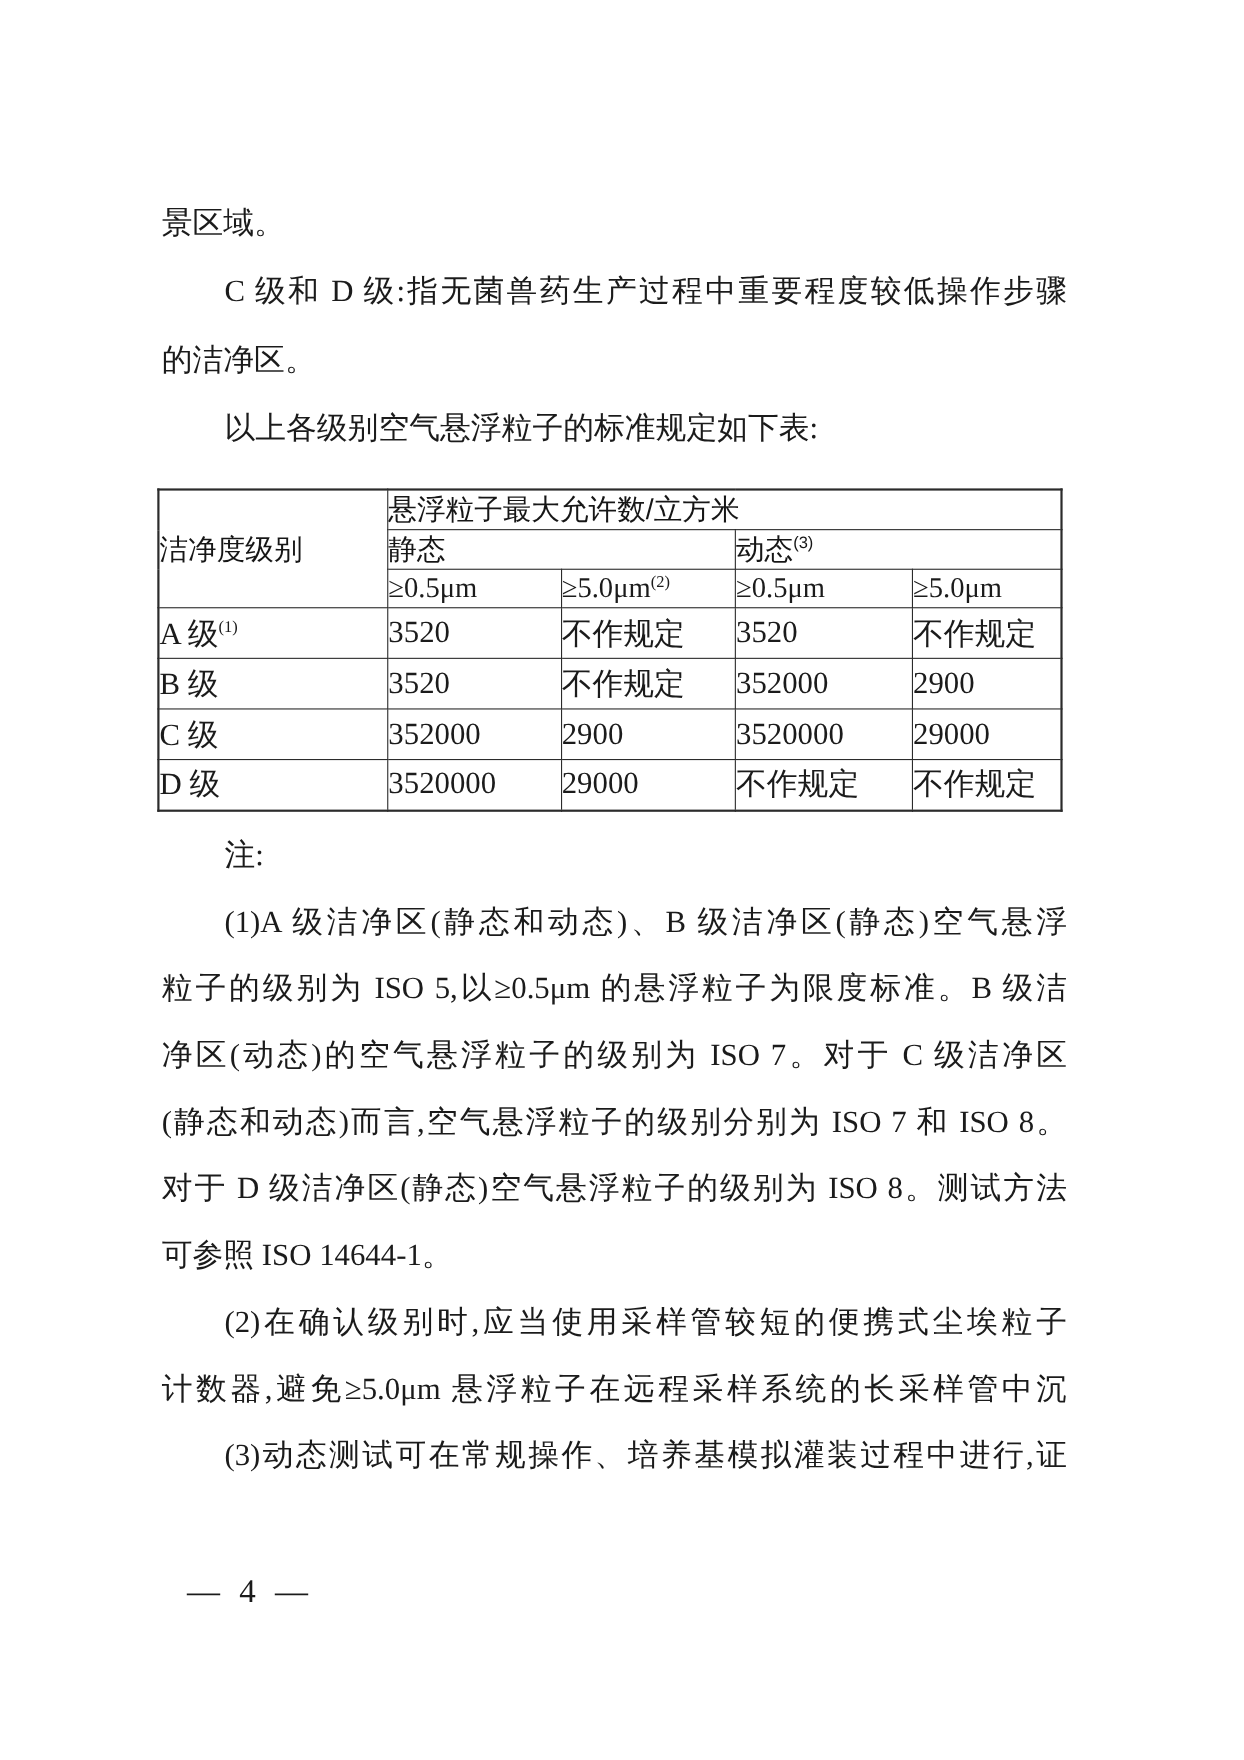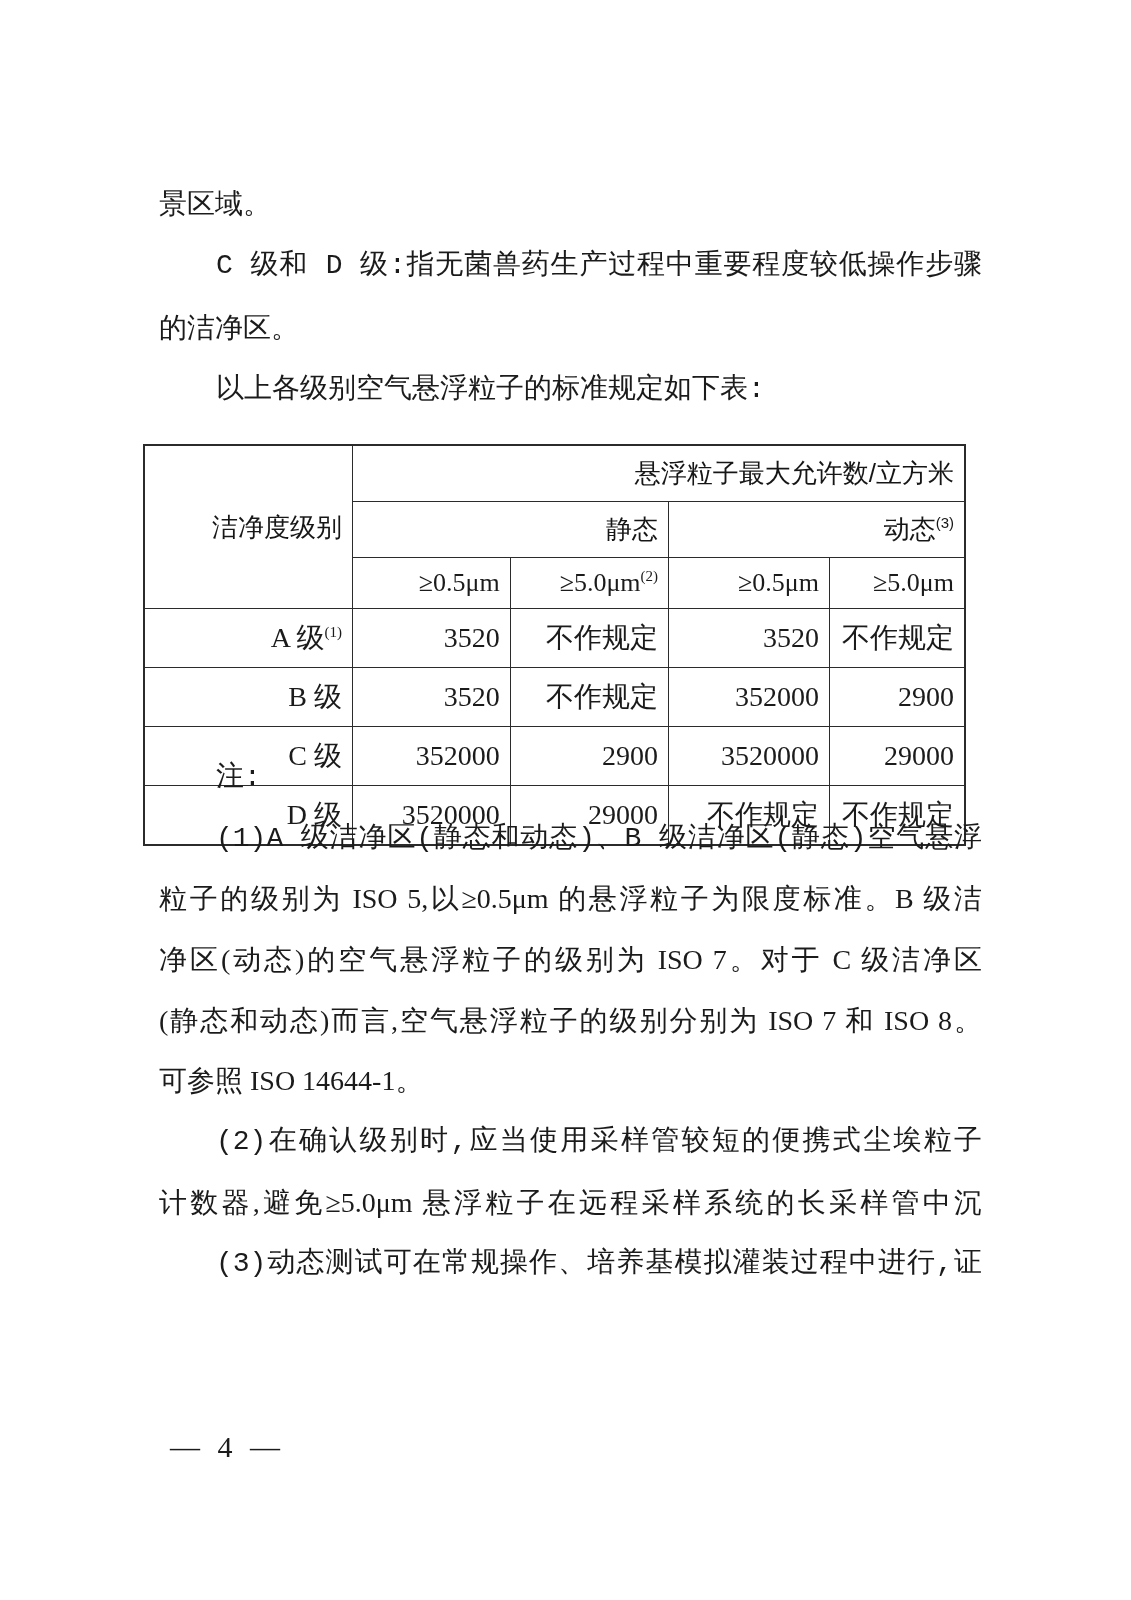--- a/index.html
+++ b/index.html
@@ -6,53 +6,53 @@
   html, body { background: #ffffff; }
   .page {
     position: relative;
     width: 1131px;
     height: 1600px;
     background: #ffffff;
     color: #1b1b1b;
     font-family: "Liberation Serif", "DejaVu Serif", serif;
     overflow: hidden;
   }
-  .textblock { position: absolute; left: 159px; width: 823px; }
+  .textblock { position: absolute; left: 147px; width: 823px; }
   .top-block   { top: 173px; }
   .notes-block { top: 748px; }
   .line {
     height: 62px;
     line-height: 62px;
     font-size: 28px;
     white-space: nowrap;
     text-align: left;
     color: #1b1b1b;
   }
   .notes-block .line { height: 60.7px; line-height: 60.7px; }
-  .line.indent { text-indent: 57px; font-family: Liberation Mono, monospace; }
+  .line.indent { text-indent: 57px; }
   .line.stretch {
     white-space: normal;
     text-align: justify;
     text-align-last: justify;
   }
   
   table.particle-table {
     position: absolute;
     left: 143px;
     top: 444px;
     width: 823px;
     height: 285px;
     border-collapse: collapse;
     table-layout: fixed;
   }
   .particle-table th, .particle-table td {
     border: 1.6px solid #2b2b2b;
-    text-align: right;
+    text-align: left;
     vertical-align: middle;
-    padding: 10px;
+    padding: 0;
     font-weight: normal;
   }
   .particle-table { border: 2px solid #2b2b2b; }
   .hdr {
     font-family: "Liberation Sans", "DejaVu Sans", sans-serif;
     font-weight: bold;
     font-size: 26px;
     color: #161616;
   }
   .row-span-top { height: 32px; }
@@ -144,20 +144,21 @@
       </tr>
     </tbody>
   </table>
 
   <div class="textblock notes-block">
     <div class="line indent">注:</div>
     <div class="line indent stretch">(1)A 级洁净区(静态和动态)、B 级洁净区(静态)空气悬浮</div>
     <div class="line stretch">粒子的级别为 ISO 5,以≥0.5μm 的悬浮粒子为限度标准。B 级洁</div>
     <div class="line stretch">净区(动态)的空气悬浮粒子的级别为 ISO 7。对于 C 级洁净区</div>
     <div class="line stretch">(静态和动态)而言,空气悬浮粒子的级别分别为 ISO 7 和 ISO 8。</div>
+    <div class="line stretch">对于 D 级洁净区(静态)空气悬浮粒子的级别为 ISO 8。测试方法</div>
     <div class="line">可参照 ISO 14644-1。</div>
     <div class="line indent stretch">(2)在确认级别时,应当使用采样管较短的便携式尘埃粒子</div>
     <div class="line stretch">计数器,避免≥5.0μm 悬浮粒子在远程采样系统的长采样管中沉</div>
     <div class="line indent stretch">(3)动态测试可在常规操作、培养基模拟灌装过程中进行,证</div>
   </div>
 
   <div class="page-number">— 4 —</div>
 
 </div>
 

